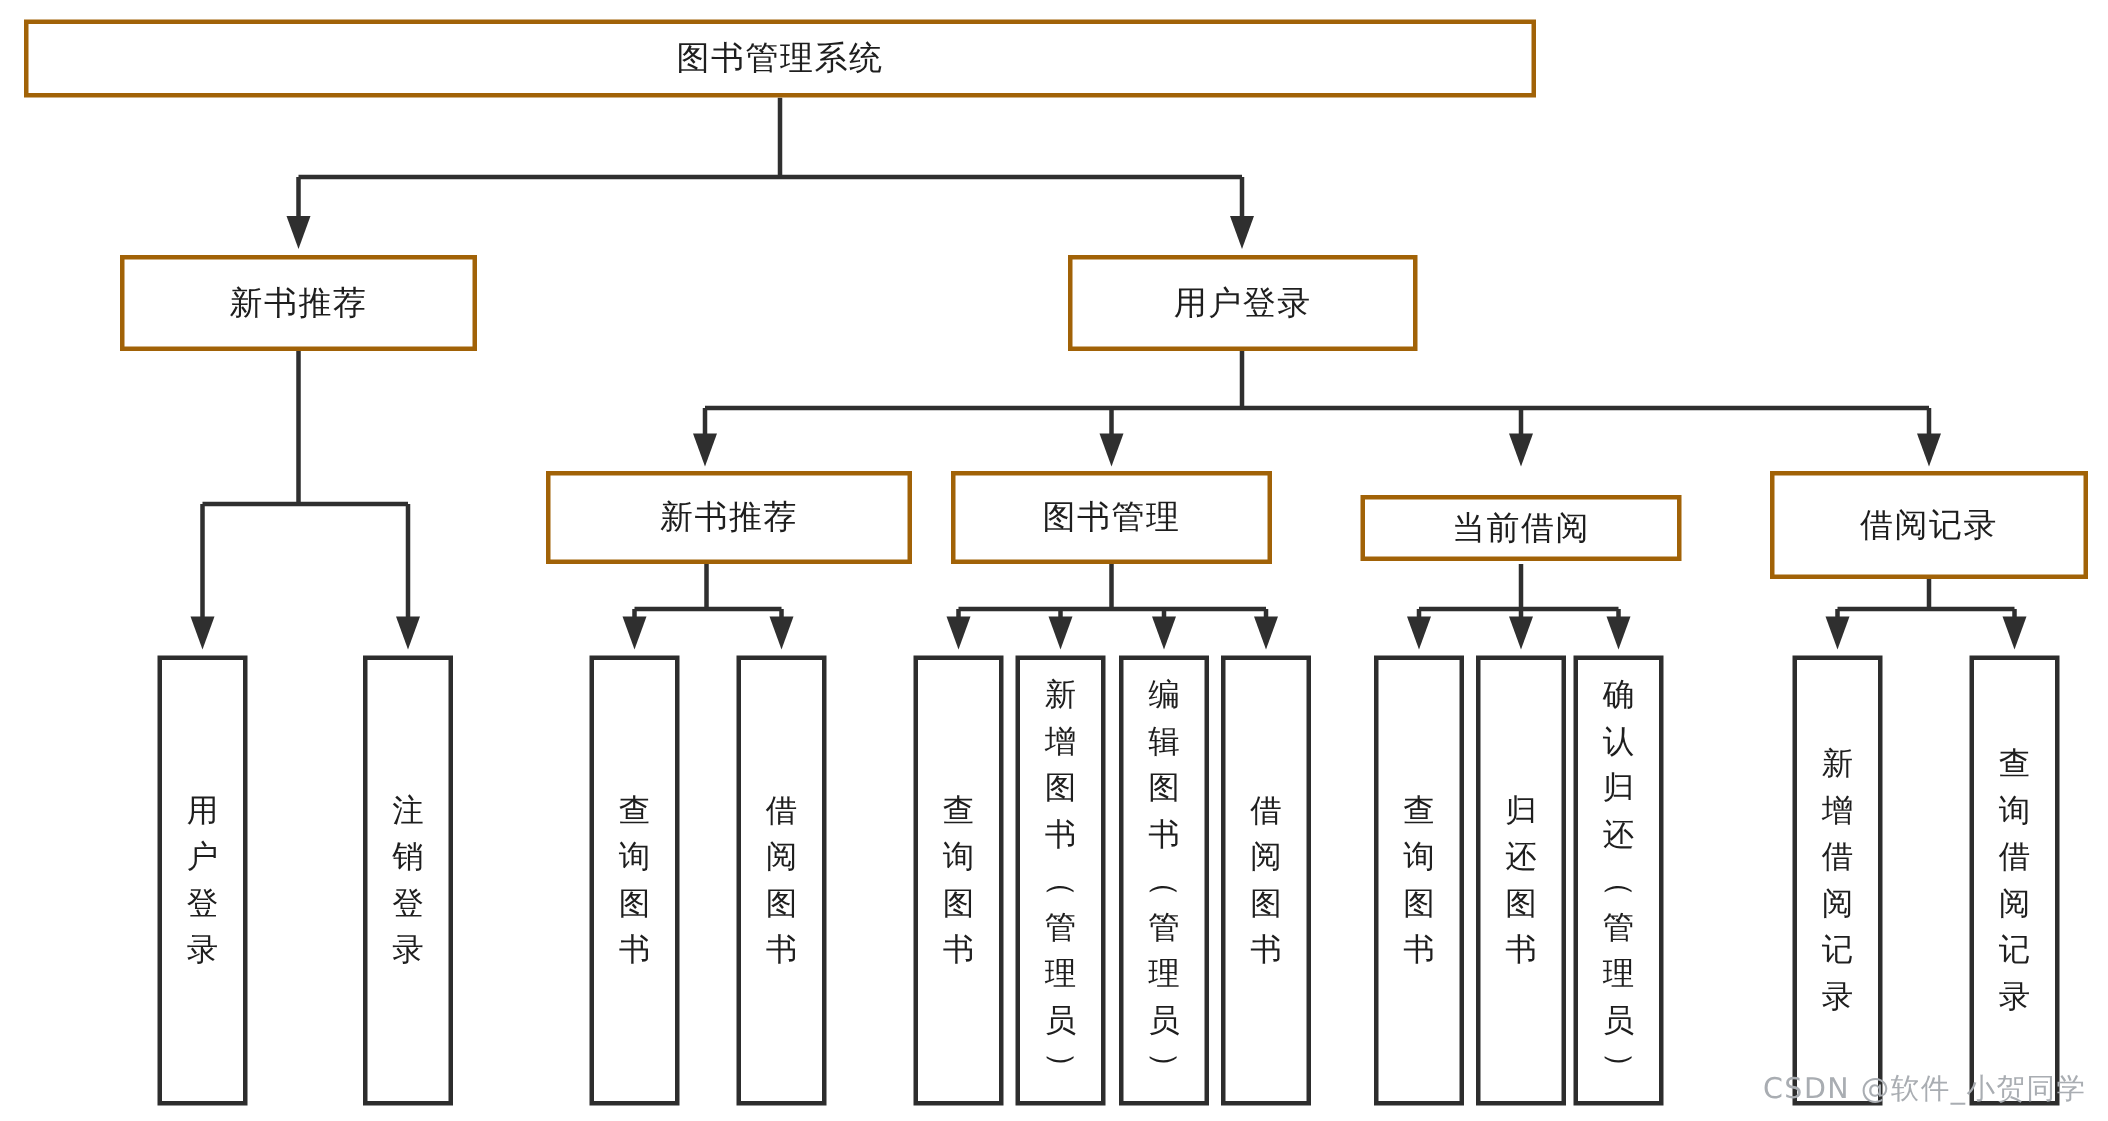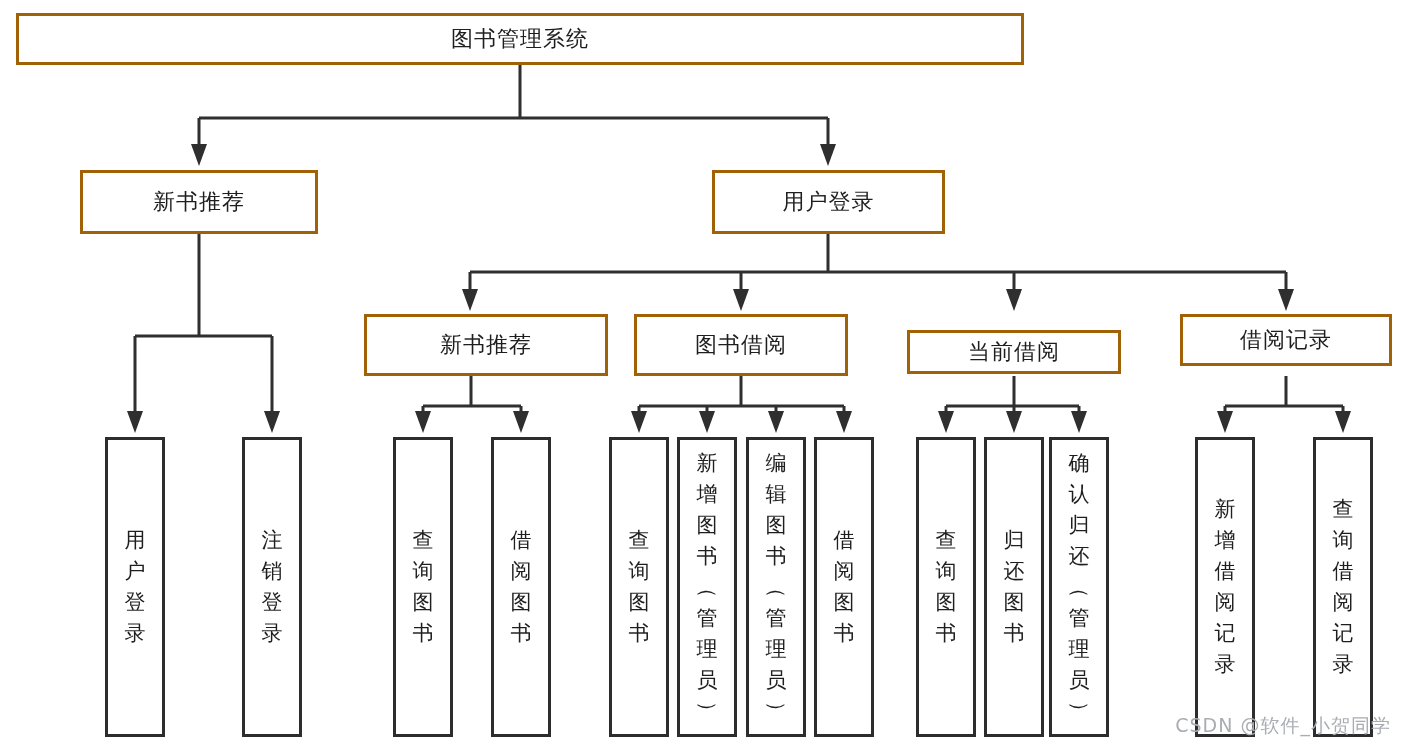--- a/index.html
+++ b/index.html
@@ -75,26 +75,26 @@
     <span>新书推荐</span>
   </div>
   <div class="node" style="left:712px;top:170px;width:233px;height:64px">
     <span>用户登录</span>
   </div>
 
   <div class="node" style="left:364px;top:314px;width:244px;height:62px">
     <span>新书推荐</span>
   </div>
   <div class="node" style="left:634px;top:314px;width:214px;height:62px">
-    <span>图书借阅</span>
+    <span>图书管理</span>
   </div>
   <div class="node" style="left:907px;top:330px;width:214px;height:44px">
     <span>当前借阅</span>
   </div>
-  <div class="node" style="left:1180px;top:314px;width:212px;height:52px">
+  <div class="node" style="left:1180px;top:314px;width:212px;height:72px">
     <span>借阅记录</span>
   </div>
 
   <div class="vnode" style="left:105px">
       <span>用</span>
       <span>户</span>
       <span>登</span>
       <span>录</span>
     </div>
   <div class="vnode" style="left:242px">

